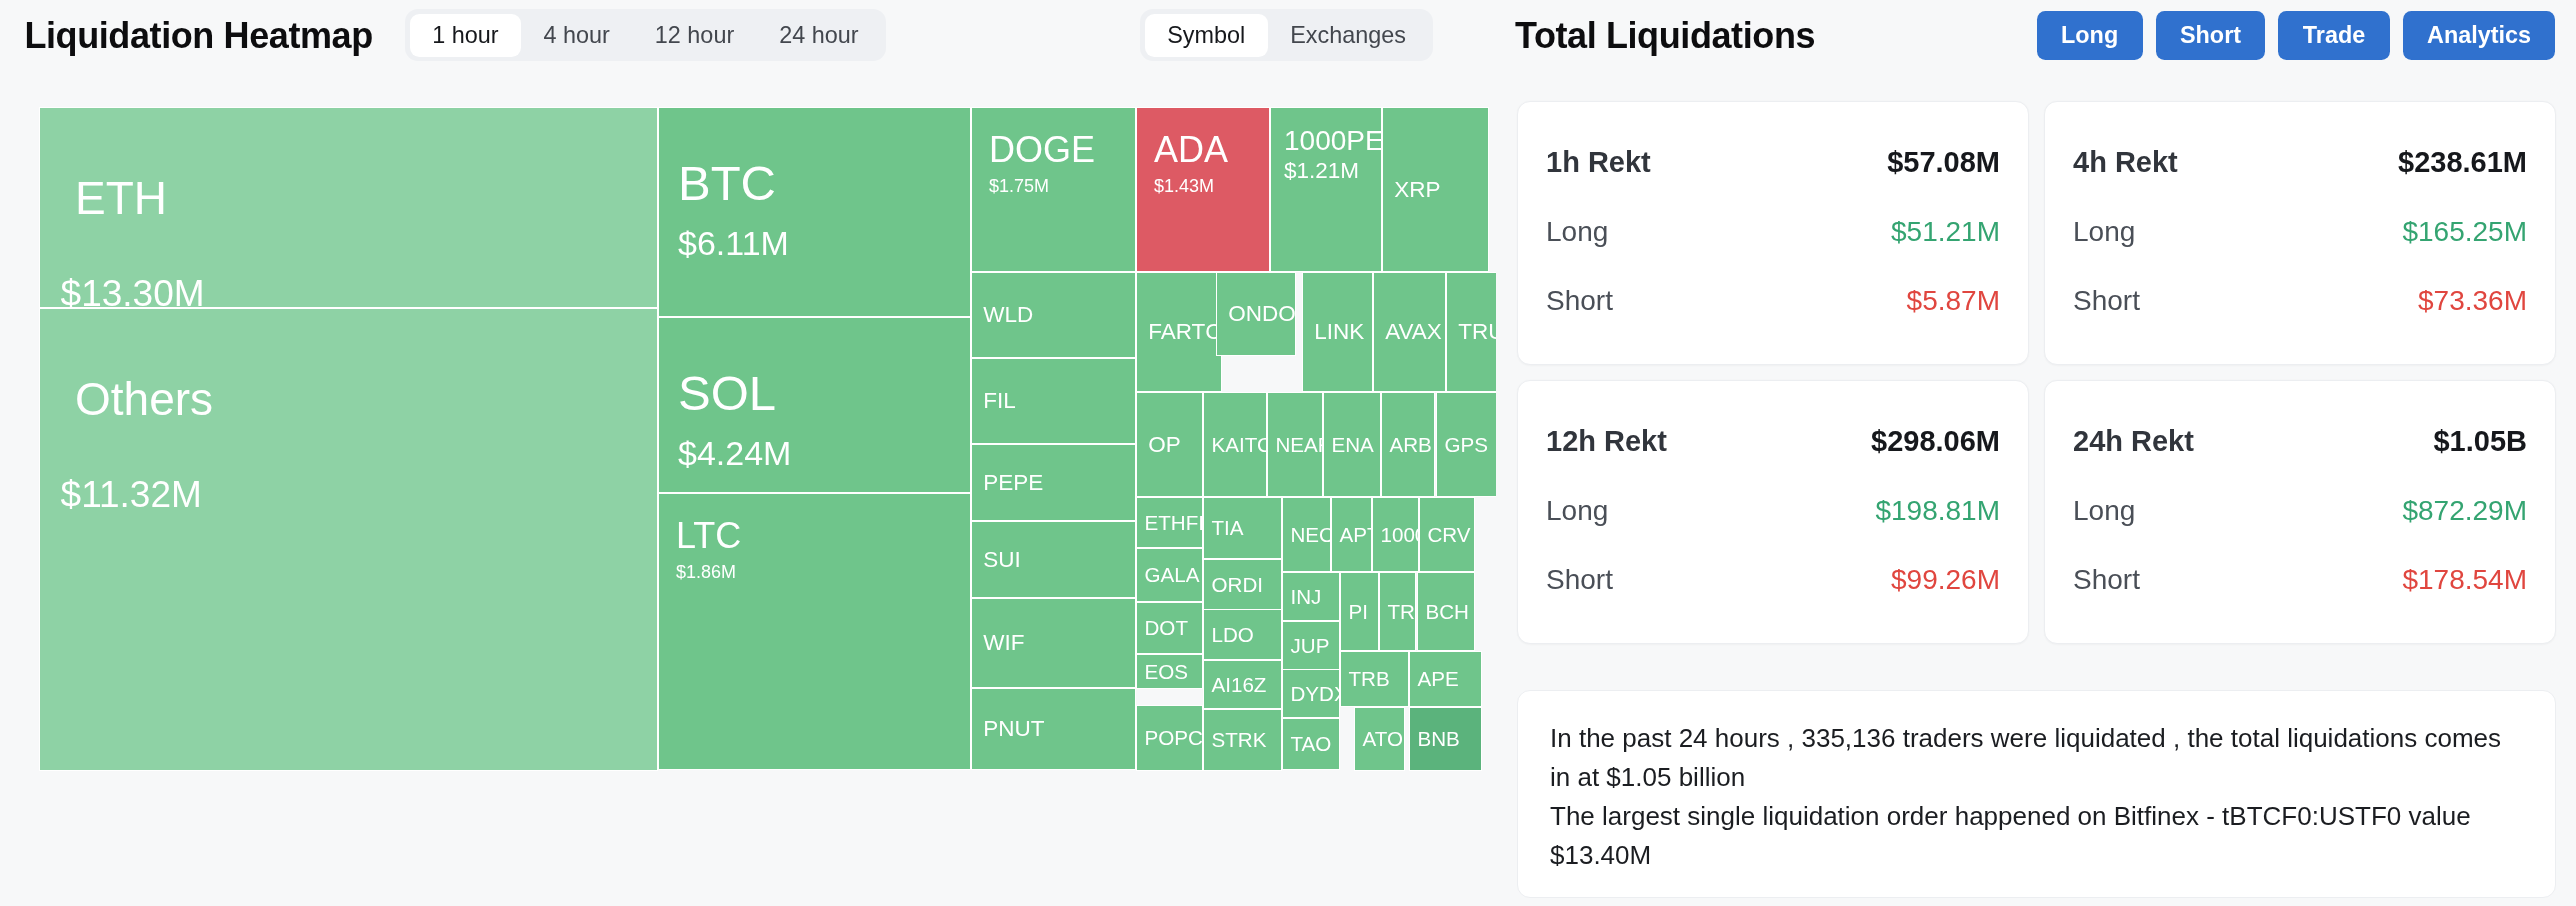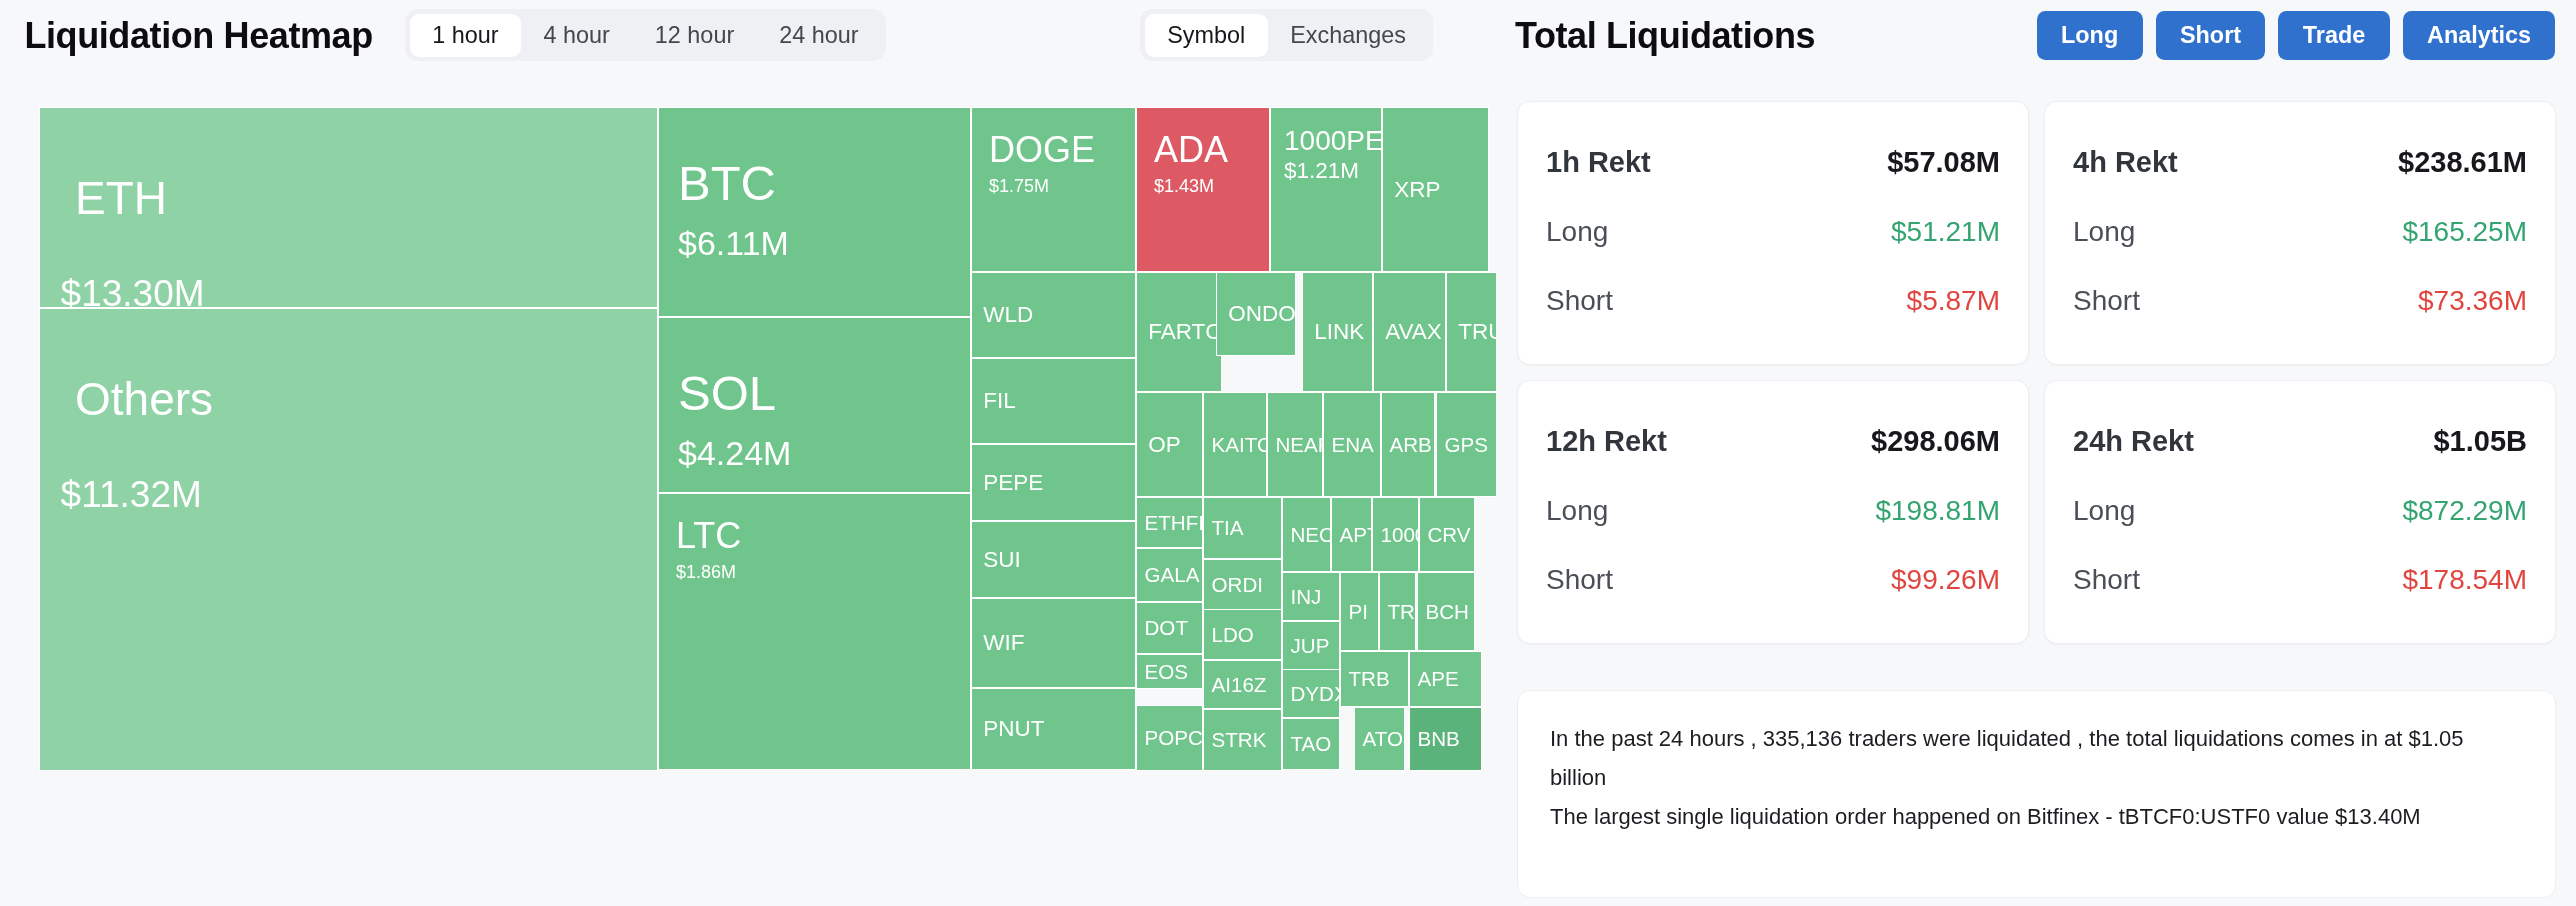--- a/index.html
+++ b/index.html
@@ -120,21 +120,21 @@
   .v-long  { color: #34a471; }
   .v-short { color: #e0463f; }
 
   .summary {
     position: absolute; left: 1517px; top: 690px;
     width: 1039px; height: 208px;
     background: #ffffff; border: 0.9px solid #eceef1; border-radius: 13px;
     padding: 28px 32px;
   }
   .summary p {
-    font-size: 22px; line-height: 39px; color: #1b1d21;
+    font-size: 26px; line-height: 39px; color: #1b1d21;
   }
 </style>
 </head>
 <body>
 
 <div class="app">
 
   <div class="topbar">
 
     <div class="page-title">Liquidation Heatmap</div>

